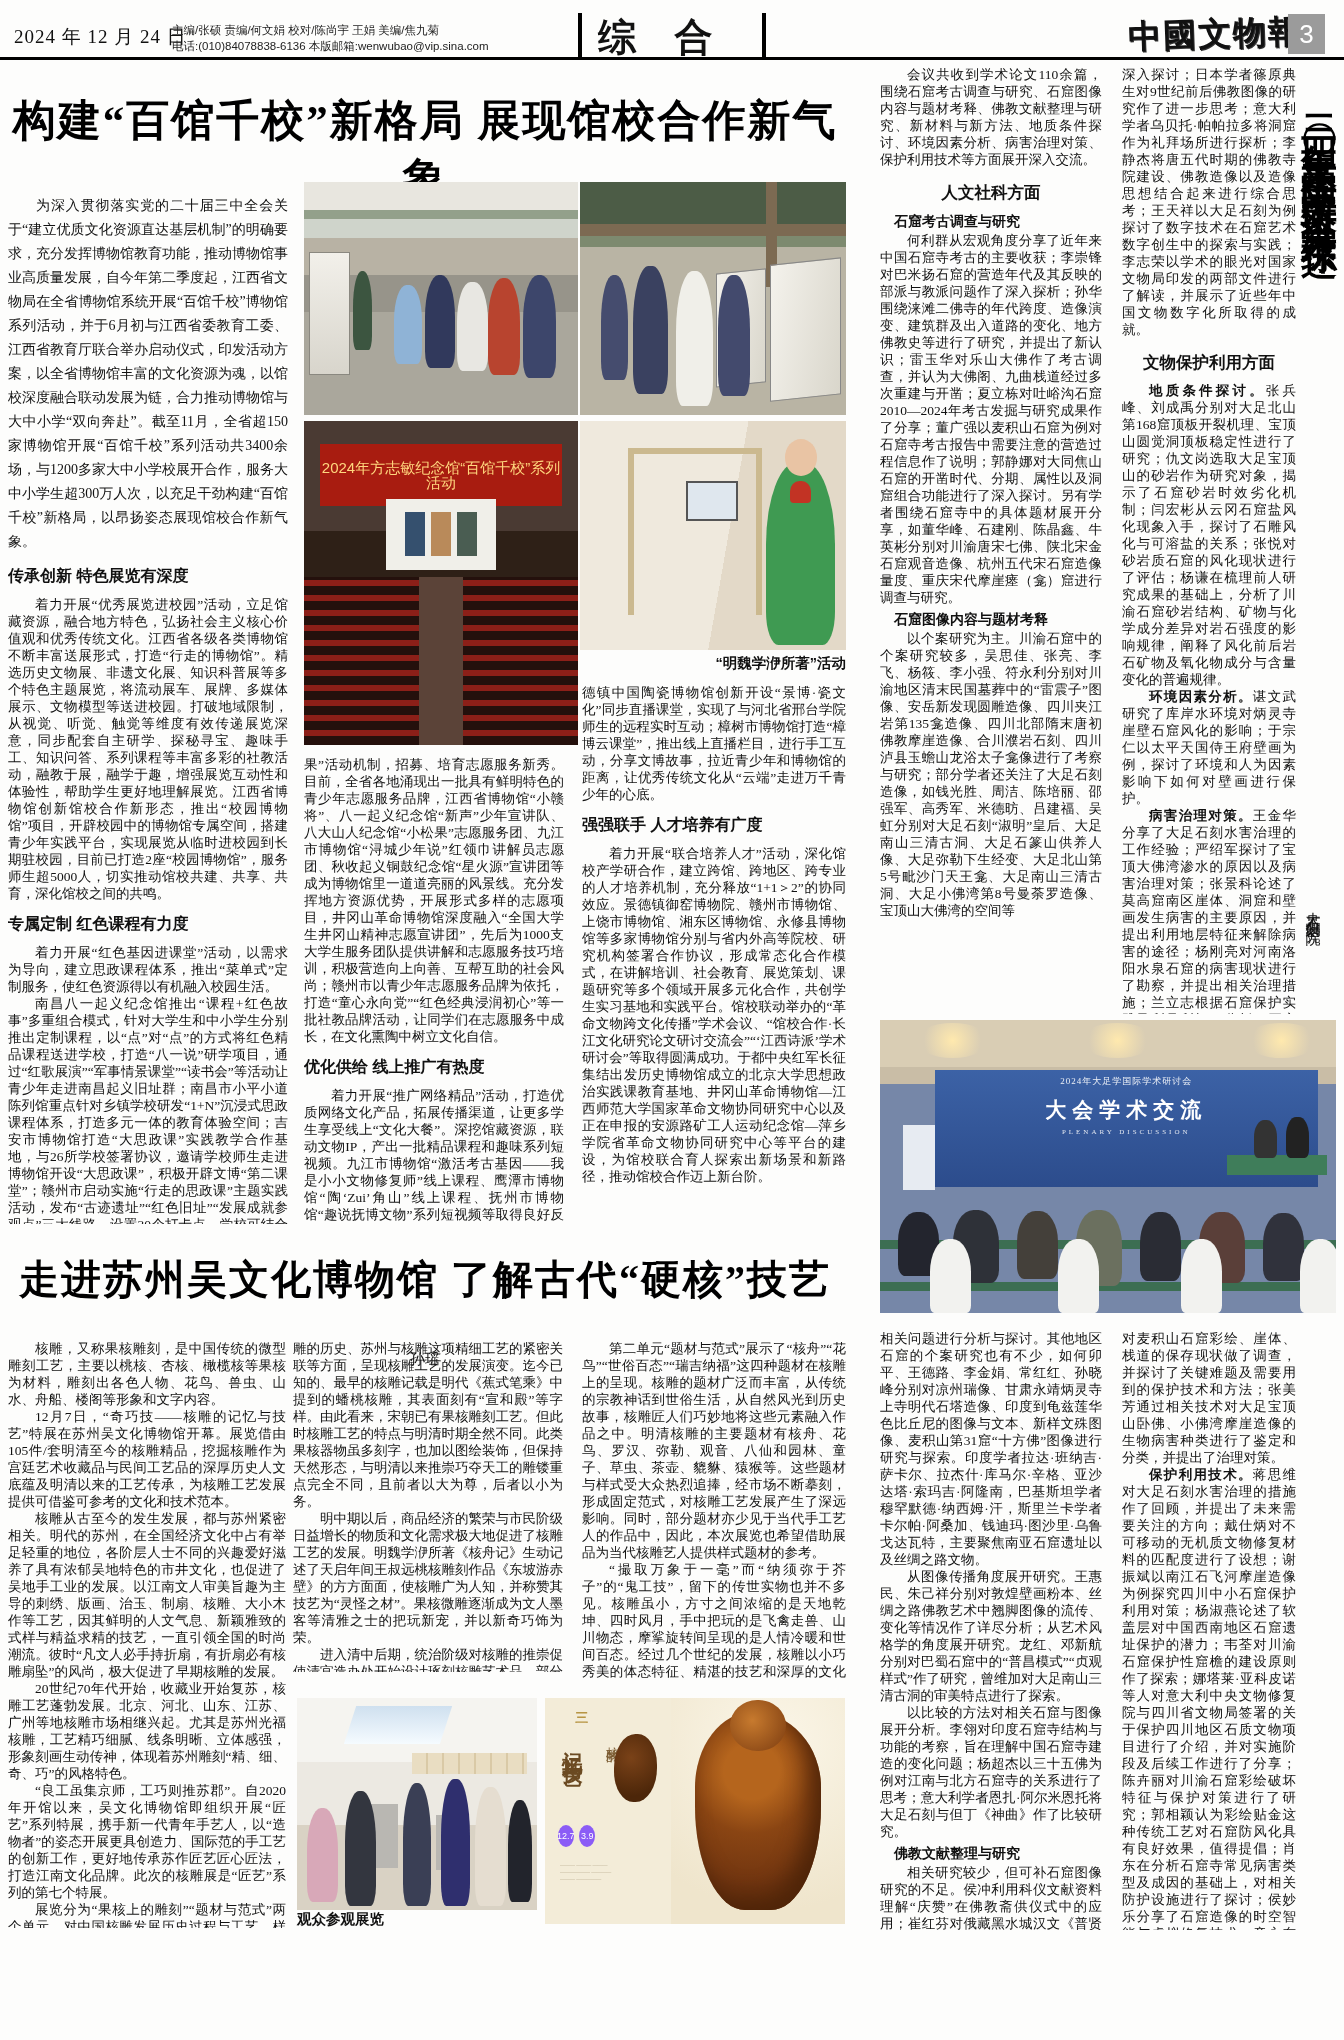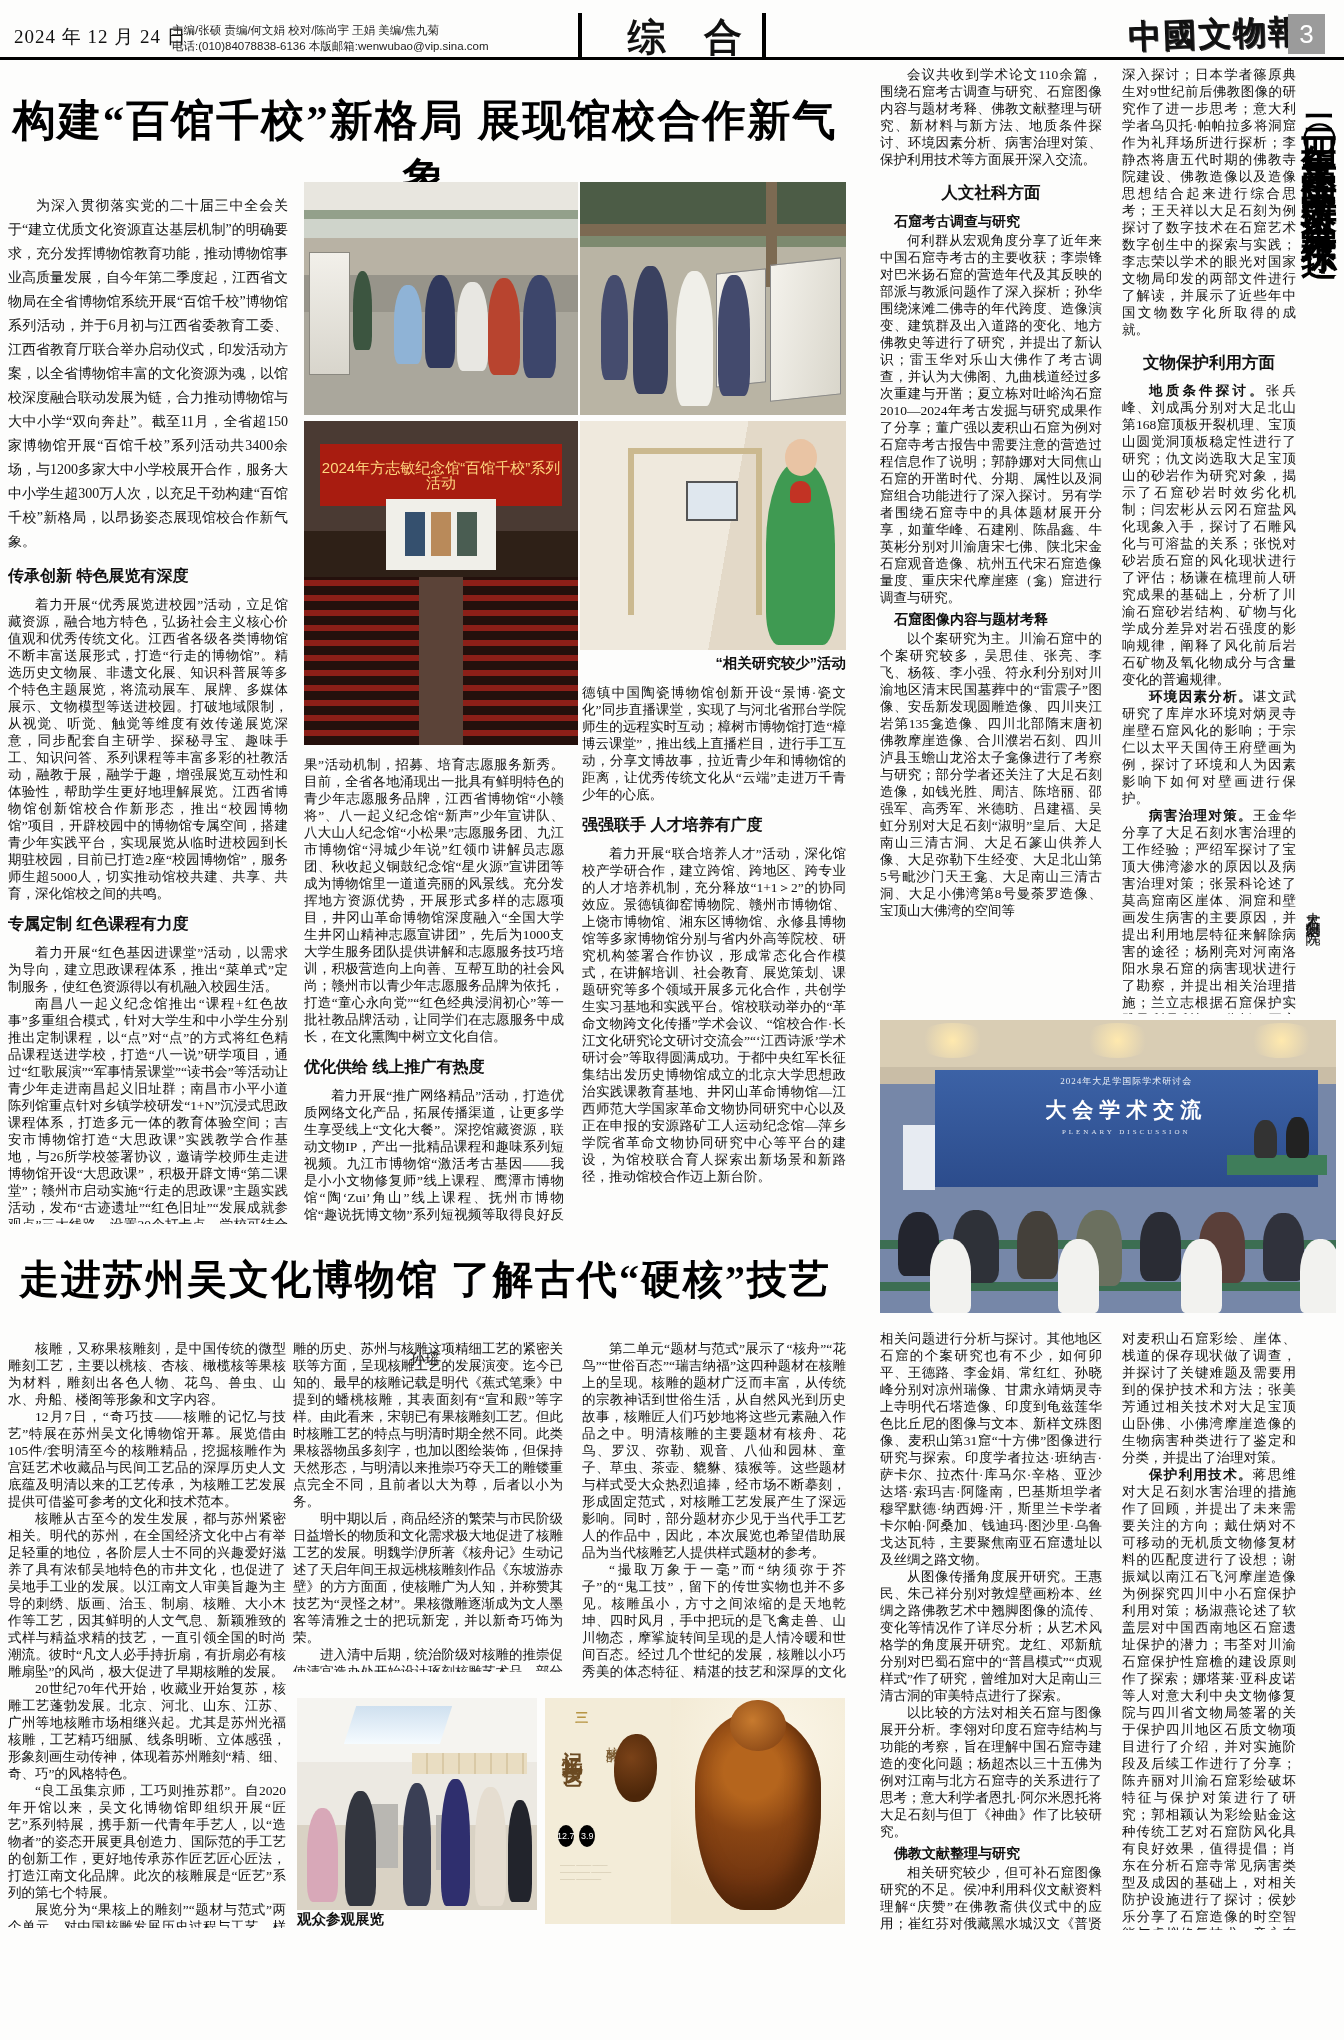--- a/index.html
+++ b/index.html
@@ -3,21 +3,21 @@
 <meta charset="utf-8">
 <style>
   html,body{margin:0;padding:0;}
   body{width:1344px;height:2040px;position:relative;background:#fdfdfc;
        font-family:"Liberation Serif",serif;color:#111;overflow:hidden;}
   .abs{position:absolute;}
   
   .hdr-date{left:14px;top:24px;font-size:19px;letter-spacing:1px;border-bottom:2px solid #000;padding:0 4px 7px 0;}
   .hdr-ed{left:172px;top:22px;font-size:11.5px;line-height:16px;font-family:"Liberation Sans",sans-serif;color:#222;}
   .hdr-bar{top:13px;width:4px;height:47px;background:#000;}
-  .hdr-section{left:598px;top:12px;width:158px;text-align:right;font-size:38px;font-weight:bold;
+  .hdr-section{left:598px;top:12px;width:158px;text-align:left;font-size:38px;font-weight:bold;
                font-family:"Liberation Sans",sans-serif;letter-spacing:14px;}
   .masthead{left:1128px;top:12px;font-size:33px;font-weight:bold;transform:rotate(-2deg);
             font-family:"Liberation Serif",serif;letter-spacing:2px;text-shadow:1px 1px 0 #333;}
   .pagebox{left:1288px;top:14px;width:37px;height:40px;background:#9b9b9b;color:#fff;
            font-size:26px;text-align:center;line-height:40px;font-family:"Liberation Sans",sans-serif;}
   .hdr-rule{left:0;top:57px;width:1344px;height:3px;background:#000;}
   
   .headline{font-weight:bold;text-align:center;letter-spacing:2px;color:#000;}
   .byline{text-align:center;font-size:15px;color:#111;margin-top:40px;}
   
@@ -84,21 +84,21 @@
   
   .pp{background:#f3ecd8;display:flex;}
   .pp .left{position:relative;width:42%;height:100%;}
   .pp .logo{position:absolute;left:24%;top:5%;color:#b79544;font-size:13px;font-weight:bold;}
   .pp .vt1{position:absolute;left:12%;top:17%;writing-mode:vertical-rl;text-orientation:upright;
            font-size:20px;font-weight:bold;color:#6b4a22;letter-spacing:4px;font-family:"Liberation Serif",serif;}
   .pp .vt2{position:absolute;left:46%;top:17%;writing-mode:vertical-rl;text-orientation:upright;
            font-size:13px;color:#7a5a30;letter-spacing:2px;}
   .pp .nut{position:absolute;left:55%;top:16%;width:34%;height:30%;border-radius:50% 45% 50% 45%;
            background:radial-gradient(circle at 40% 35%,#7a4218,#4c2609 75%);}
-  .pp .date{position:absolute;top:56%;width:13%;height:10%;border-radius:50%;background:#000000;color:#fff;
+  .pp .date{position:absolute;top:56%;width:13%;height:10%;border-radius:50%;background:#8b5cf6;color:#fff;
             font-size:9px;display:flex;align-items:center;justify-content:center;font-family:"Liberation Sans",sans-serif;}
   .pp .fine{position:absolute;left:12%;top:72%;width:80%;height:24%;color:#9b8a6a;font-size:5px;line-height:7px;overflow:hidden;}
   .pp .right{position:relative;width:58%;height:100%;background:radial-gradient(circle at 60% 20%,#fbf6e8,#efe5cc 80%);}
   .pp .monkey{position:absolute;left:14%;top:6%;width:72%;height:88%;
               background:radial-gradient(circle at 45% 30%,#b5651d 0 18%,#8a4513 40%,#6f3410 75%);
               border-radius:46% 54% 40% 40%/38% 38% 52% 52%;box-shadow:inset -10px -14px 22px #4e2408;}
   .pp .monkey:before{content:"";position:absolute;left:28%;top:-6%;width:44%;height:26%;border-radius:50%;
               background:radial-gradient(circle at 40% 40%,#c77a2e,#7c3c10);}
 </style>
 </head>
@@ -162,21 +162,21 @@
 </div>
 
 <div class="ph p4" style="left:580px;top:421px;width:266px;height:229px;">
   <div class="arch"></div>
   <div class="tv"></div>
   <div class="blob" style="right:4%;top:18%;width:26%;height:80%;background:#3f9a52;"></div>
   <div class="blob" style="right:11%;top:8%;width:12%;height:16%;background:#e9c4a4;border-radius:50%;"></div>
   <div class="blob" style="right:13%;top:26%;width:8%;height:10%;background:#c23324;"></div>
 </div>
 
-<div class="abs caption" style="left:560px;top:654px;width:286px;text-align:right;">“相关研究较少”活动</div>
+<div class="abs caption" style="left:560px;top:654px;width:286px;text-align:right;">“明魏学洢所著”活动</div>
 
 <div class="abs col" style="left:304px;top:756px;width:260px;height:466px;">
     <p class="cont">果”活动机制，招募、培育志愿服务新秀。目前，全省各地涌现出一批具有鲜明特色的青少年志愿服务品牌，江西省博物馆“小赣将”、八一起义纪念馆“新声”少年宣讲队、八大山人纪念馆“小松果”志愿服务团、九江市博物馆“浔城少年说”红领巾讲解员志愿团、秋收起义铜鼓纪念馆“星火源”宣讲团等成为博物馆里一道道亮丽的风景线。充分发挥地方资源优势，开展形式多样的志愿项目，井冈山革命博物馆深度融入“全国大学生井冈山精神志愿宣讲团”，先后为1000支大学生服务团队提供讲解和志愿服务技巧培训，积极营造向上向善、互帮互助的社会风尚；赣州市以青少年志愿服务品牌为依托，打造“童心永向党”“红色经典浸润初心”等一批社教品牌活动，让同学们在志愿服务中成长，在文化熏陶中树立文化自信。</p>
     <div class="subhead">优化供给 线上推广有热度</div>
     <p class="para">着力开展“推广网络精品”活动，打造优质网络文化产品，拓展传播渠道，让更多学生享受线上“文化大餐”。深挖馆藏资源，联动文物IP，产出一批精品课程和趣味系列短视频。九江市博物馆“激活考古基因——我是小小文物修复师”线上课程、鹰潭市博物馆“陶‘Zui’角山”线上课程、抚州市博物馆“趣说抚博文物”系列短视频等取得良好反响。活用数字技术，开发“云展览”“云课堂”“云讲解”，江西省博物馆《甲宝会客厅》《甲宝放映厅》，将“甲龙驾到”儿童专题展搬上云端；景</p>
   </div>
 <div class="abs col" style="left:582px;top:684px;width:264px;height:540px;">
     <p class="cont">德镇中国陶瓷博物馆创新开设“景博·瓷文化”同步直播课堂，实现了与河北省邢台学院师生的远程实时互动；樟树市博物馆打造“樟博云课堂”，推出线上直播栏目，进行手工互动，分享文博故事，拉近青少年和博物馆的距离，让优秀传统文化从“云端”走进万千青少年的心底。</p>
     <div class="subhead">强强联手 人才培养有广度</div>
     <p class="para">着力开展“联合培养人才”活动，深化馆校产学研合作，建立跨馆、跨地区、跨专业的人才培养机制，充分释放“1+1＞2”的协同效应。景德镇御窑博物院、赣州市博物馆、上饶市博物馆、湘东区博物馆、永修县博物馆等多家博物馆分别与省内外高等院校、研究机构签署合作协议，形成常态化合作模式，在讲解培训、社会教育、展览策划、课题研究等多个领域开展多元化合作，共创学生实习基地和实践平台。馆校联动举办的“革命文物跨文化传播”学术会议、“馆校合作·长江文化研究论文研讨交流会”“‘江西诗派’学术研讨会”等取得圆满成功。于都中央红军长征集结出发历史博物馆成立的北京大学思想政治实践课教育基地、井冈山革命博物馆—江西师范大学国家革命文物协同研究中心以及正在申报的安源路矿工人运动纪念馆—萍乡学院省革命文物协同研究中心等平台的建设，为馆校联合育人探索出新场景和新路径，推动馆校合作迈上新台阶。</p>

